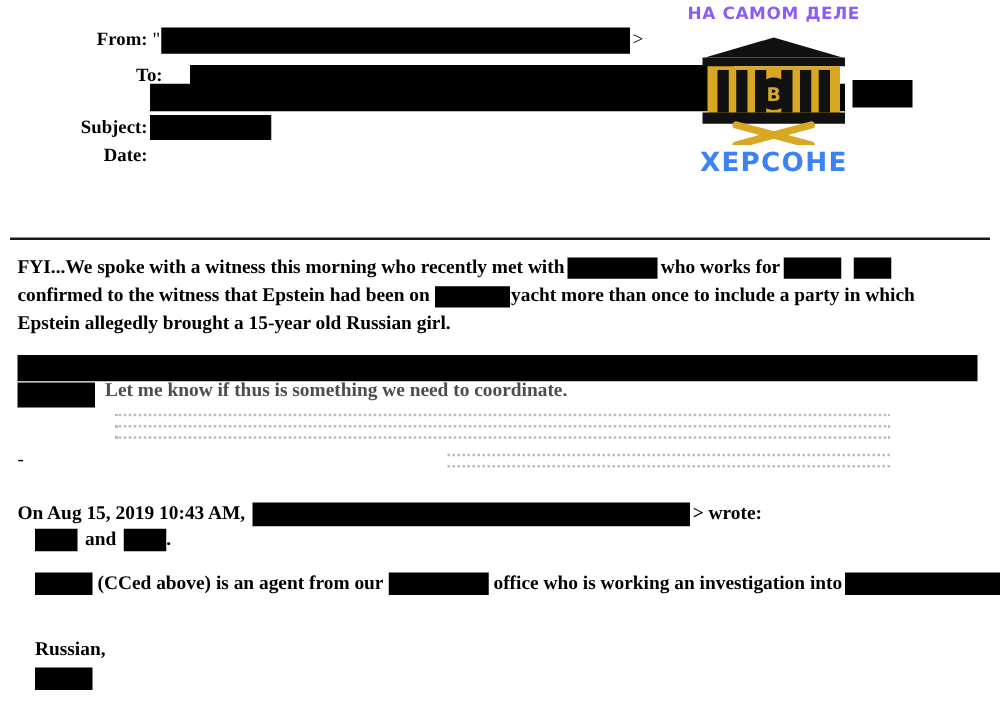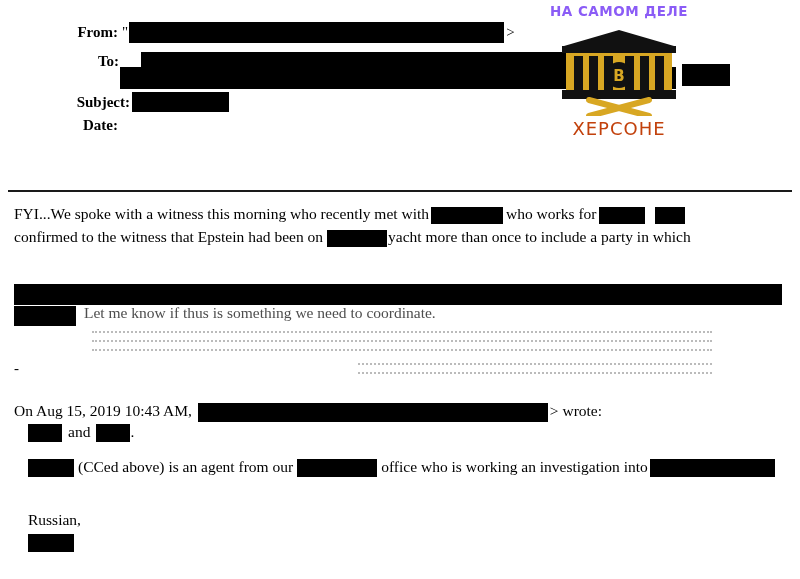--- a/index.html
+++ b/index.html
@@ -66,20 +66,21 @@
     height: 2px;
     background: #1a1a1a;
   }
 
   
   .body-text {
     position: absolute;
     font-size: 15.5px;
     line-height: 22px;
     white-space: nowrap;
+    font-weight: bold;
   }
 
   .dotted-line {
     position: absolute;
     border-top: 2px dotted #bbbbbb;
     height: 0;
   }
 
   
   .emblem {
@@ -93,24 +94,24 @@
   .emblem-top-text {
     font-family: "DejaVu Sans", sans-serif;
     font-weight: bold;
     font-size: 13.5px;
     letter-spacing: 0.5px;
     color: #8b5cf6;
     line-height: 14px;
   }
   .emblem-bottom-text {
     font-family: "DejaVu Sans", sans-serif;
-    font-weight: normal;
-    font-size: 18px;
+    font-weight: bold;
+    font-size: 21px;
     letter-spacing: 1px;
-    color: #c2410c;
+    color: #3b82f6;
     margin-top: 2px;
   }
   .emblem-art {
     position: relative;
     width: 150px;
     height: 96px;
     margin: 2px auto 0 auto;
   }
 </style>
 </head>
@@ -120,28 +121,28 @@
 
   <div class="header">
 
     <div class="hdr-row" style="left:0; top:22px; width:560px;">
       <span class="hdr-label" style="width:118px;">From:</span>
       <span class="hdr-value quote-mark">"</span>
       <span class="redact" style="width:375px; height:21px; margin-left:1px;"></span>
       <span class="hdr-value" style="margin-left:2px;">&gt;</span>
     </div>
 
-    <div class="hdr-row" style="left:1px; top:52px; width:700px;gap:20px;">
+    <div class="hdr-row" style="left:12px; top:52px; width:700px;gap:20px;">
       <span class="hdr-label" style="width:118px;">To:</span>
       <span class="redact" style="width:435px; height:19px; margin-left:2px;"></span>
     </div>
     <span class="redact" style="position:absolute; left:120px; top:67px; width:556px; height:22px;"></span>
     <span class="redact" style="position:absolute; left:682px; top:64px; width:48px; height:22px;"></span>
 
-    <div class="hdr-row" style="left:12px; top:92px; width:400px;">
+    <div class="hdr-row" style="left:0; top:92px; width:400px;">
       <span class="hdr-label" style="width:118px;">Subject:</span>
       <span class="redact" style="width:97px; height:20px; margin-left:2px;"></span>
     </div>
 
     <div class="hdr-row" style="left:0; top:117px; width:500px;font-family:Liberation Serif, serif;">
       <span class="hdr-label" style="width:118px;">Date:</span>
     </div>
 
   </div>
 
@@ -178,20 +179,23 @@
   <div class="divider"></div>
 
   <div class="body-text" style="left:14px; top:203px;">
     <span>FYI...We spoke with a witness this morning who recently met with</span><span class="redact" style="width:72px; height:17px; margin-left:2px;"></span><span style="margin-left:3px;">who works for</span><span class="redact" style="width:46px; height:17px; margin-left:3px;"></span><span class="redact" style="width:30px; height:17px; margin-left:10px;"></span>
   </div>
 
   <div class="body-text" style="left:14px; top:226px;">
     <span>confirmed to the witness that Epstein had been on</span><span class="redact" style="width:60px; height:17px; margin-left:4px;"></span><span style="margin-left:1px;">yacht more than once to include a party in which</span>
   </div>
 
+  <div class="body-text" style="left:14px; top:248px;">
+    <span>Epstein allegedly brought a 15-year old Russian girl.</span>
+  </div>
 
   <span class="redact" style="position:absolute; left:14px; top:284px; width:768px; height:21px;"></span>
 
   <span class="redact" style="position:absolute; left:14px; top:306px; width:62px; height:20px;"></span>
   <div class="body-text" style="left:84px; top:302px; color:#4d4d4d;">Let me know if thus is something we need to coordinate.</div>
 
   <div class="dotted-line" style="left:92px; top:331px; width:620px;"></div>
   <div class="dotted-line" style="left:92px; top:340px; width:620px;"></div>
   <div class="dotted-line" style="left:92px; top:349px; width:620px;"></div>
   <div class="dotted-line" style="left:358px; top:363px; width:354px;"></div>

